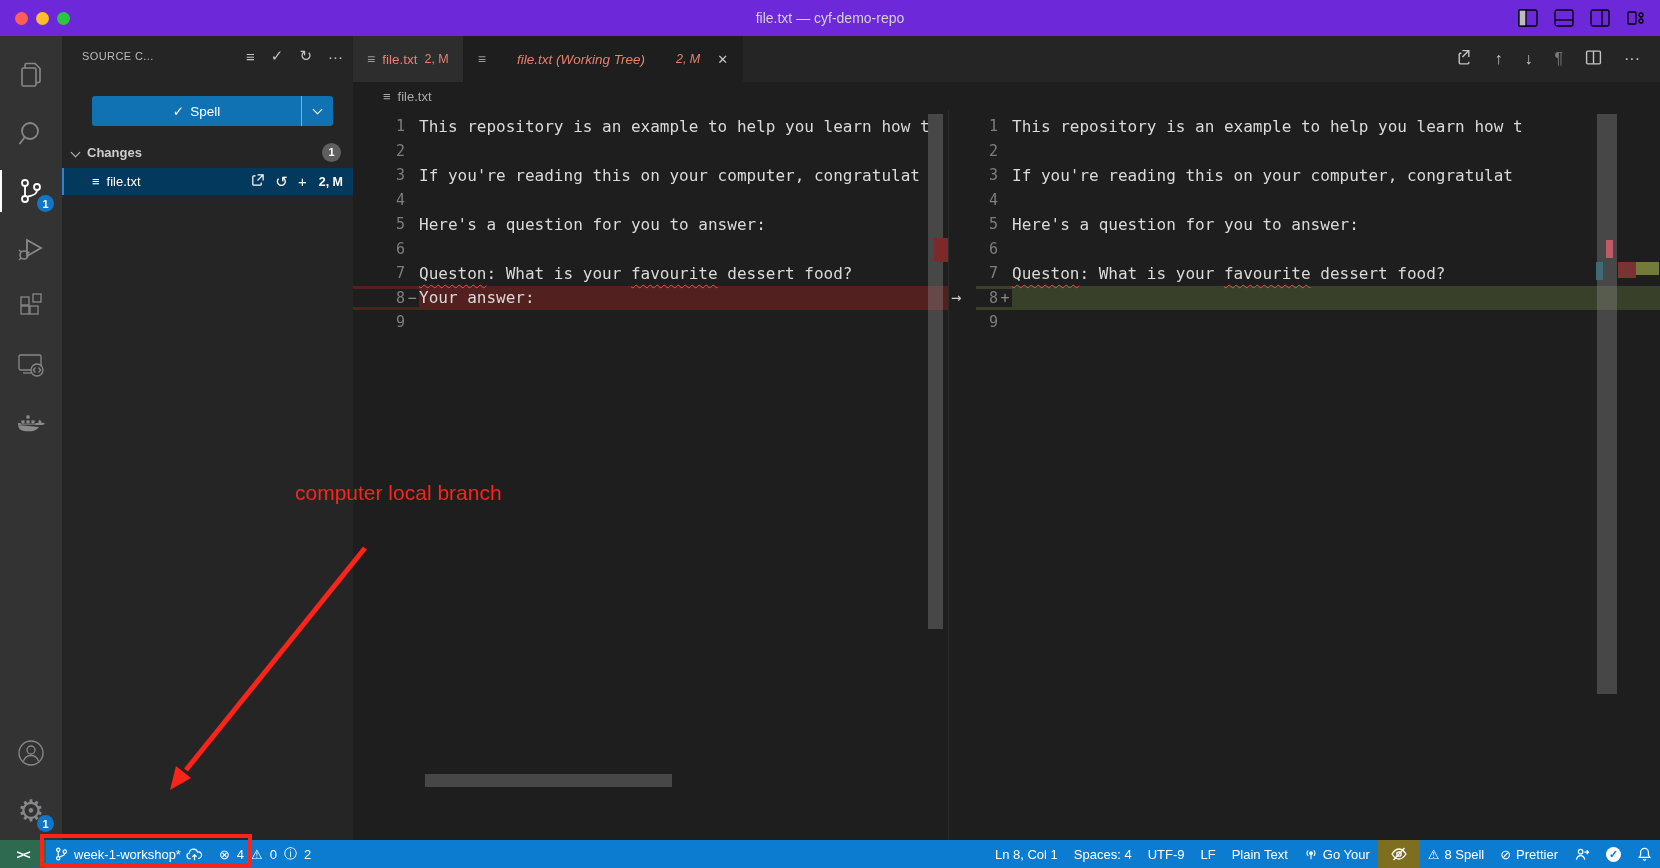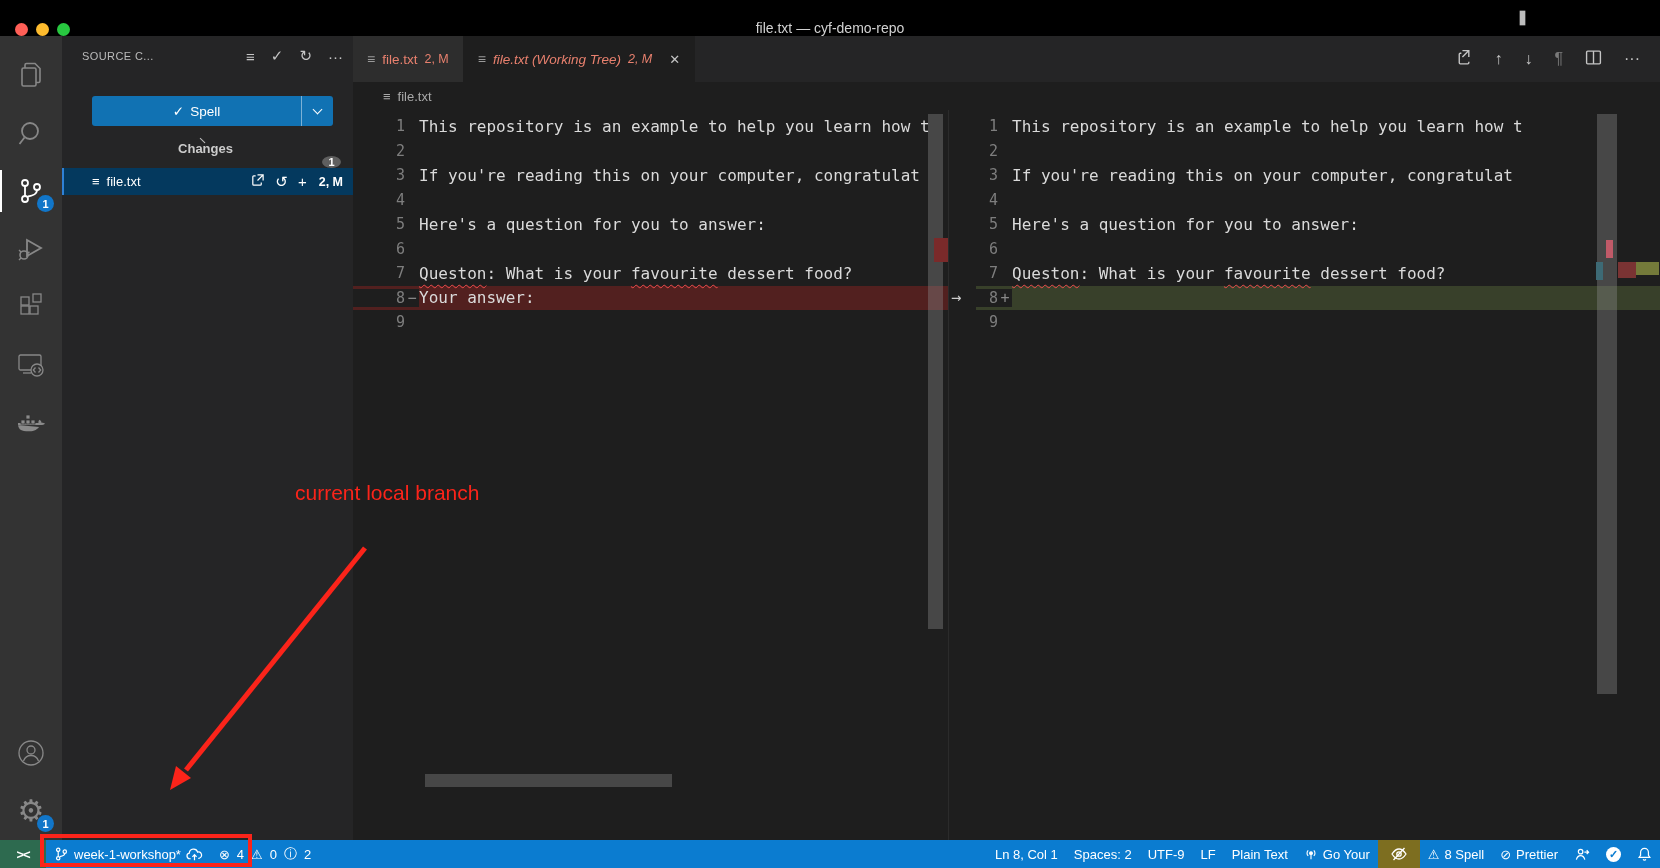--- a/index.html
+++ b/index.html
@@ -1,22 +1,22 @@
 <!DOCTYPE html>
 <html style="--badge-bg: #1176c9; --focus-border: #0a79d0; --button-bg: #1172b3; --selected-row: #04395e; --modified: #e8806e; --statusbar-bg: #0b7cd0; --remote-bg: #2d6a4f; --olive-bg: #7d6e20; --del-bg: #52201f; --add-bg: #38402a; --add-word-bg: #5a6533; --annot-red: #fb241a;"><head>
 <meta charset="utf-8">
 <style>
   * { box-sizing: border-box; margin: 0; padding: 0; }
   html,body { width: 1660px; height: 868px; overflow: hidden; background:#1e1e1e;
     font-family: "Liberation Sans", sans-serif; }
   .window { position: relative; width: 1660px; height: 868px; background:#1e1e1e; }
 
   
-  .titlebar { position:absolute; left:0; top:0; width:100%; height:36px; background:#000000;
-    display:flex; align-items:flex-end; }
+  .titlebar { position:absolute; left:0; top:0; width:100%; height:36px; background:#6d28d9;
+    display:flex; align-items:center; }
   .traffic { display:flex; gap:8px; padding-left:15px; }
   .light { width:13px; height:13px; border-radius:50%; }
   .light.red{ background:#ff5f57; } .light.yellow{ background:#febc2e; } .light.green{ background:#28c840; }
   .win-title { position:absolute; left:0; right:0; text-align:center; color:#d2d2d2; font-size:14px; pointer-events:none;}
   .tb-icons { position:absolute; right:14px; top:0; height:36px; display:flex; align-items:center; gap:16px; }
   .tb-icons svg { display:block; }
 
   
   .main { position:absolute; top:36px; left:0; width:1660px; height:804px; display:flex; }
 
@@ -38,40 +38,40 @@
   .scm-actions .glyph { cursor:pointer; }
   .scm-body { padding:6px 20px 0 30px; }
   .msg-input { width:100%; height:30px; background:#313131; border:1px solid var(--focus-border); border-radius:3px;
     color:#d4d4d4; font-size:13.5px; padding:0 8px; font-family:"Liberation Sans",sans-serif;}
   .msg-input::placeholder { color:#989898; }
   .commit-btn { margin-top:14px; width:100%; height:30px; background:var(--button-bg); border:none; border-radius:3px;
     color:#ffffff; font-size:13.5px; display:flex; align-items:center; cursor:pointer; padding:0; }
   .commit-main { flex:1; display:flex; align-items:center; justify-content:center; gap:6px; }
   .commit-split { width:32px; height:100%; display:flex; align-items:center; justify-content:center; border-left:1px solid rgba(255,255,255,.45); }
   .chev { width:7px; height:7px; border-right:1.6px solid currentColor; border-bottom:1.6px solid currentColor; transform:rotate(45deg); margin-top:-3px;}
-  .changes-row { margin-top:14px; height:24px; display:flex; align-items:center; padding:0 12px 0 8px; font-size:13px; font-weight:bold; color:#cccccc;flex-direction:column; }
+  .changes-row { margin-top:14px; height:24px; display:flex; align-items:center; padding:0 12px 0 8px; font-size:13px; font-weight:bold; color:#cccccc; }
   .changes-row .chev { margin:0 8px 0 2px; border-color:#bbb; }
   .count-badge { margin-left:auto; min-width:19px; height:19px; border-radius:50%; background:#5f5f5f; color:#fff;
     font-size:11px; font-weight:bold; display:flex; align-items:center; justify-content:center; }
   .file-row { margin-top:4px; height:27px; background:var(--selected-row); border-left:2px solid #2f81d6;
     display:flex; align-items:center; padding:0 10px 0 28px; color:#fff; font-size:13px; }
   .file-row .fname { margin-left:7px; }
   .file-actions { margin-left:auto; display:flex; align-items:center; gap:10px; font-size:15px; color:#fff; }
   .file-status { font-size:12.5px; font-weight:bold; margin-left:2px; }
 
   
   .editor-area { flex:1; display:flex; flex-direction:column; background:#1e1e1e; min-width:0; }
   .tabbar { height:46px; background:#252526; display:flex; align-items:stretch; position:relative; }
   .tab { display:flex; align-items:center; padding:0 14px; font-size:13.5px; gap:7px; border-right:1px solid #1e1e1e; }
   .tab .ticon { color:#9a9a9a; font-size:14px; }
   .tab .tlabel { color:var(--modified); }
   .tab .tbadge { color:var(--modified); font-size:12.5px; }
   .tab.inactive { background:#2d2d2d; }
   .tab.active { background:#1e1e1e; }
-  .tab.active .tlabel, .tab.active .tbadge { font-style:italic; }
+  .tab.active .tlabel, .tab.active .tbadge { font-style:italic;margin-left:24px; }
   .tab .close { color:#c5c5c5; margin-left:10px; font-size:13px; cursor:pointer; }
   .editor-actions { margin-left:auto; display:flex; align-items:center; gap:22px; padding-right:20px; color:#c5c5c5; }
   .editor-actions .glyph { font-size:16px; }
   .editor-actions .dim { color:#7a7a7a; }
   .breadcrumb { height:28px; display:flex; align-items:center; padding-left:30px; color:#a9a9a9; font-size:13px; gap:7px; background:#1e1e1e;}
 
   
   .diff { flex:1; display:flex; position:relative; min-height:0; font-family:"DejaVu Sans Mono", monospace; }
   .pane { position:relative; overflow:hidden; padding-top:4px; }
   .pane.left  { width:595px; }
@@ -361,21 +361,21 @@
     <div class="sb-item problems">
       <span>⊗</span>
       <span>4</span>
       <span>⚠</span>
       <span>0</span>
       <span>ⓘ</span>
       <span>2</span>
     </div>
     <div class="sb-right">
       <div class="sb-item">Ln 8, Col 1</div>
-      <div class="sb-item">Spaces: 2</div>
+      <div class="sb-item">Spaces: 4</div>
       <div class="sb-item">UTF-9</div>
       <div class="sb-item">LF</div>
       <div class="sb-item">Plain Text</div>
       <div class="sb-item">
         <span class="sb-ico">
             <svg class="icon" width="14" height="14" viewBox="0 0 16 16" stroke="#fff" stroke-width="1.3">
               <circle cx="8" cy="7" r="1.6" fill="#fff"></circle>
               <path d="M4.8 10.2 a4.5 4.5 0 0 1 0 -6.4 M11.2 3.8 a4.5 4.5 0 0 1 0 6.4 M8 9 v5"></path>
             </svg>
           </span>
@@ -410,19 +410,19 @@
       </div>
       <div class="sb-item">
         <svg class="icon" width="15" height="16" viewBox="0 0 16 16" stroke="#fff" stroke-width="1.3">
             <path d="M8 2 c-2.6 0 -4.2 2 -4.2 4.3 V9.3 L2.3 11.5 h11.4 L12.2 9.3 V6.3 C12.2 4 10.6 2 8 2 Z"></path>
             <path d="M6.6 13.5 a1.5 1.5 0 0 0 2.8 0"></path>
           </svg>
       </div>
     </div>
   </div>
 
-  <div class="annotation-text">current local branch</div>
+  <div class="annotation-text">computer local branch</div>
   <svg class="overlay-svg">
     <line x1="365" y1="548" x2="186" y2="770" stroke="#fb241a" stroke-width="5"></line>
     <polygon points="170,790 191,778 176,766" fill="#fb241a"></polygon>
     <rect x="42" y="836" width="208" height="29" fill="none" stroke="#fb241a" stroke-width="4"></rect>
   </svg>
 </div>
 
 </body></html>

